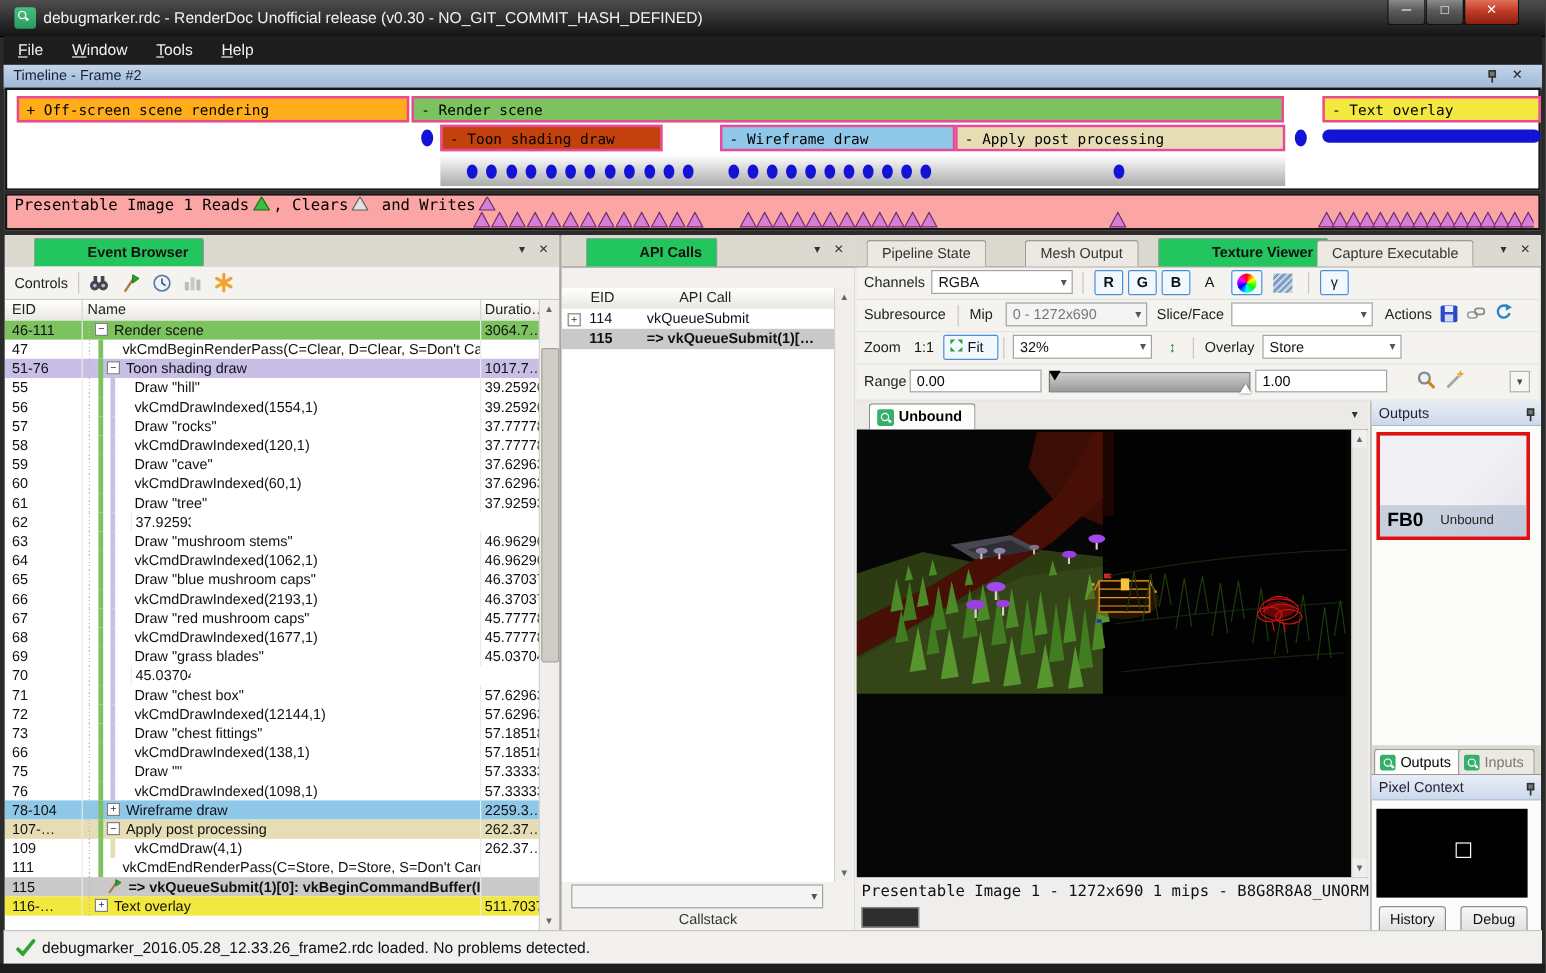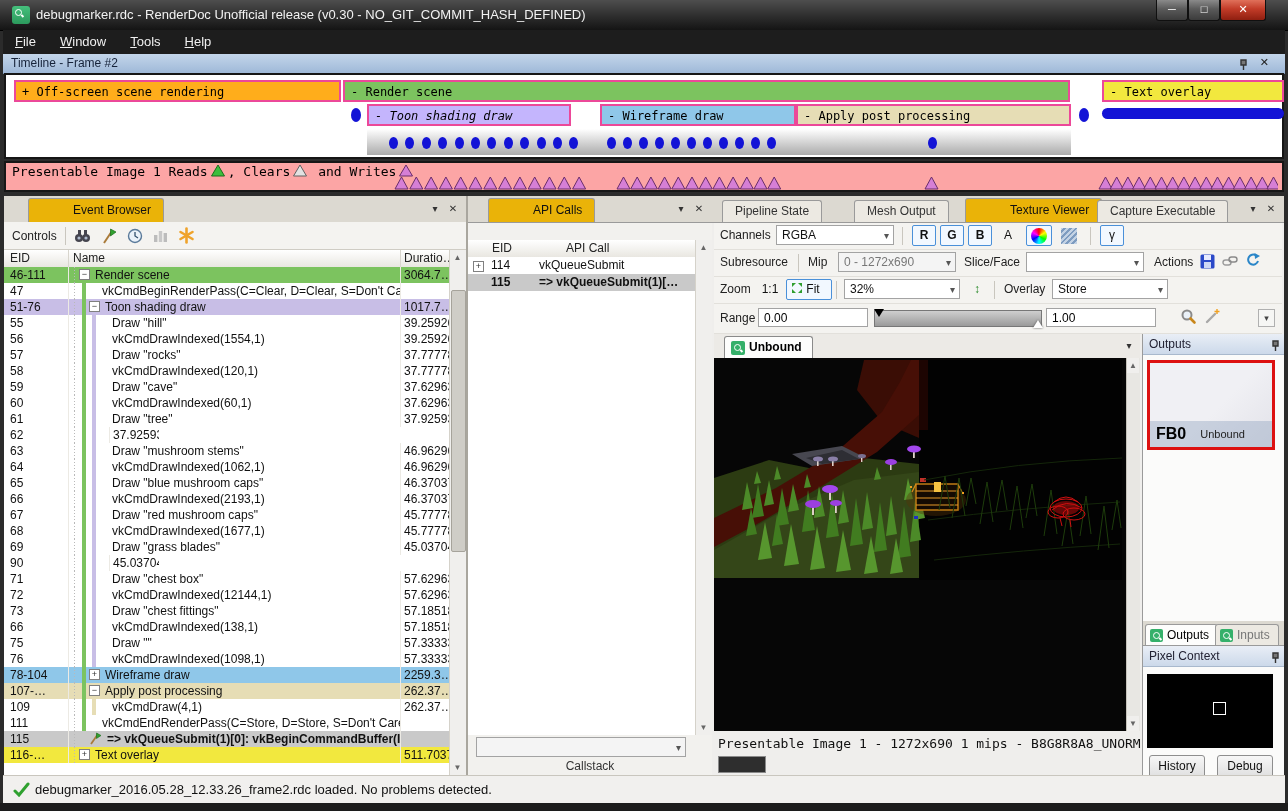--- a/index.html
+++ b/index.html
@@ -43,21 +43,21 @@
   #main{position:absolute;left:4px;top:196px;width:1280px;height:579px;background:#a9a69e;}
   .panel{position:absolute;top:0;height:579px;background:#f2f1ee;overflow:hidden;}
   #ev-panel{left:0;width:462px;}
   #api-panel{left:464px;width:244px;}
   #rt-panel{left:708px;width:572px;background:#efeeec;}
   .tabstrip{position:absolute;left:0;right:0;top:0;height:26px;background:#dcd9d1;
     border-bottom:1px solid #9a9a9a;}
   .tab{position:absolute;bottom:0;height:21px;background:#ece9e2;border:1px solid #9a9a9a;
     border-bottom:none;border-radius:3px 3px 0 0;font-size:12px;line-height:21px;
     padding:0 12px;color:#333;white-space:nowrap;}
-  .tab.active{background:#eab308;font-weight:normal;color:#111;height:23px;line-height:23px;padding-left:44px;}
+  .tab.active{background:#22c55e;font-weight:bold;color:#111;height:23px;line-height:23px;padding-left:44px;}
   .mini{position:absolute;top:6px;width:14px;height:14px;text-align:center;
     font-size:10px;line-height:14px;color:#333;}
   
   #ev-toolbar{position:absolute;left:0;right:0;top:26px;height:28px;background:#f4f3f0;
     border-bottom:1px solid #cfccc4;display:flex;align-items:center;gap:8px;padding:0 8px;box-sizing:border-box;}
   #ev-toolbar .lbl{font-size:12px;color:#222;}
   .vsep{width:1px;height:18px;background:#c9c6be;}
   .ticon{width:18px;height:16px;display:flex;align-items:center;justify-content:center;}
   #ev-header{position:absolute;left:0;right:16px;top:54px;height:17px;display:flex;
     background:linear-gradient(#ffffff,#e9e7e1);border-bottom:1px solid #cfccc4;
@@ -169,21 +169,21 @@
         </svg></span>
     <span style="position:absolute;right:16px;top:2px;font-size:11px;color:#222">✕</span>
   </div>
   <div id="tl-box">
     <div id="tl-row1">
         <div class="tlbar" style="left: 8px; width: 327px; background: rgb(255, 173, 27);">+ Off-screen scene rendering</div>
         <div class="tlbar" style="left: 337px; width: 727px; background: rgb(124, 195, 95);">- Render scene</div>
         <div class="tlbar" style="left: 1096px; width: 182px; background: rgb(242, 232, 62);">- Text overlay</div>
       </div>
     <div id="tl-row2">
-        <div class="tlbar" style="left: 361px; width: 204px; background: #c4b5fd; font-style: italic;">- Toon shading draw</div>
+        <div class="tlbar" style="left: 361px; width: 185px; background: #c2410c;">- Toon shading draw</div>
         <div class="tlbar" style="left: 594px; width: 196px; background: rgb(143, 199, 233);">- Wireframe draw</div>
         <div class="tlbar" style="left: 790px; width: 275px; background: rgb(230, 221, 181);">- Apply post processing</div>
         <div class="bigdot" style="left: 345px; background: rgb(19, 19, 214);"></div>
         <div class="bigdot" style="left: 1073px; background: rgb(19, 19, 214);"></div>
       </div>
     <div id="tl-dotband" style="left: 361px; width: 704px;"></div>
     <div id="tl-dots">
         <div class="tl-dot" style="left: 383px; background: rgb(19, 19, 214);"></div>
         <div class="tl-dot" style="left: 399.4px; background: rgb(19, 19, 214);"></div>
         <div class="tl-dot" style="left: 415.8px; background: rgb(19, 19, 214);"></div>
@@ -575,21 +575,21 @@
               </div>
               <div class="slot stripe">
                 <i style="background: rgb(200, 190, 230);"></i>
               </div>
               <div class="slot"></div>
             </div>
             <div class="c-name">Draw "grass blades"</div>
             <div class="c-dur">45.03704</div>
           </div>
           <div class="erow">
-            <div class="c-eid">90</div>
+            <div class="c-eid">70</div>
             <div class="c-tree">
               <div class="slot guide"></div>
               <div class="slot stripe">
                 <i style="background: rgb(124, 195, 95);"></i>
               </div>
               <div class="slot stripe">
                 <i style="background: rgb(200, 190, 230);"></i>
               </div>
               <div class="slot"></div>
             </div>

